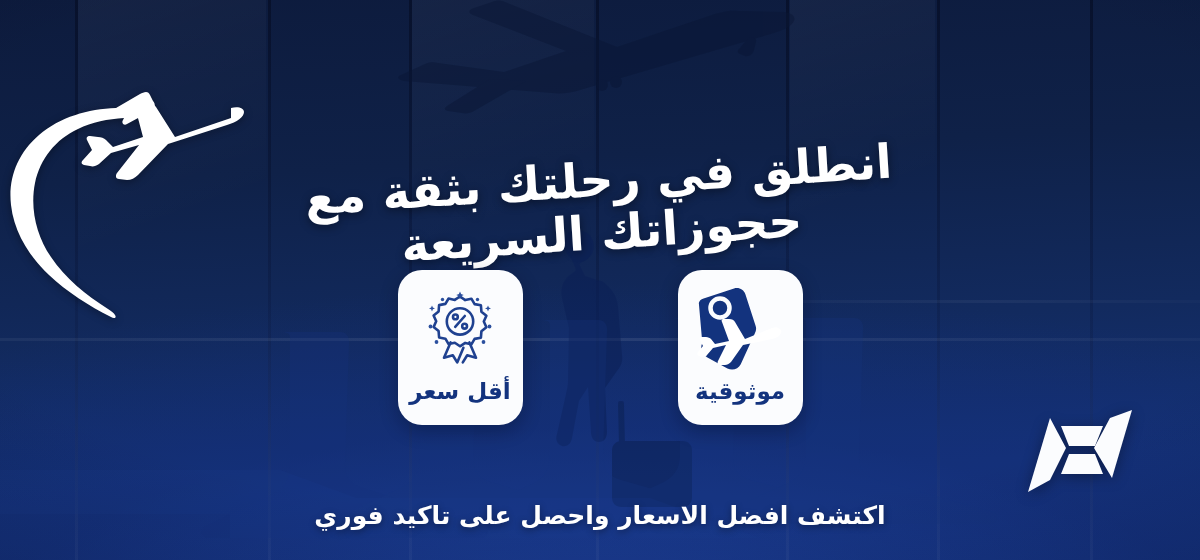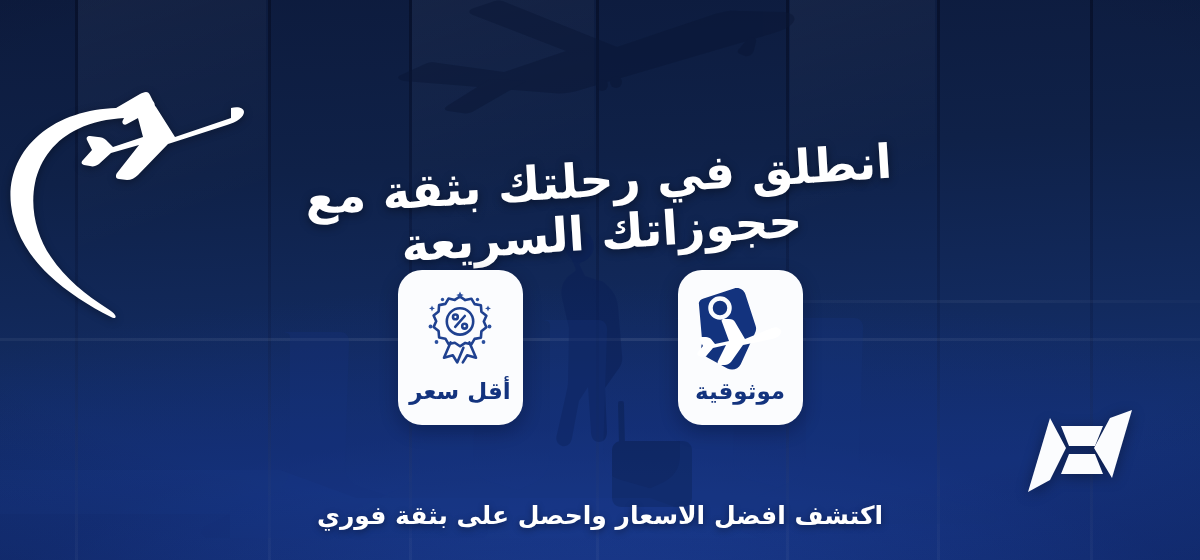--- a/index.html
+++ b/index.html
@@ -222,15 +222,15 @@
     <svg viewBox="0 0 120 100" xmlns="http://www.w3.org/2000/svg">
       <g fill="#fbfcfe">
         <path d="M30 18 L46 48 L30 80 L8 92 Z"></path>
         <path d="M90 18 L112 10 L92 78 L74 48 Z"></path>
         <path d="M41 26 h42 l-8 20 h-26 z"></path>
         <path d="M49 54 h26 l8 20 h-42 z"></path>
       </g>
     </svg>
   </div>
 
-  <div class="subtitle">اكتشف افضل الاسعار واحصل على بثقة فوري</div>
+  <div class="subtitle">اكتشف افضل الاسعار واحصل على تاكيد فوري</div>
 
 </div>
 
 </body></html>

